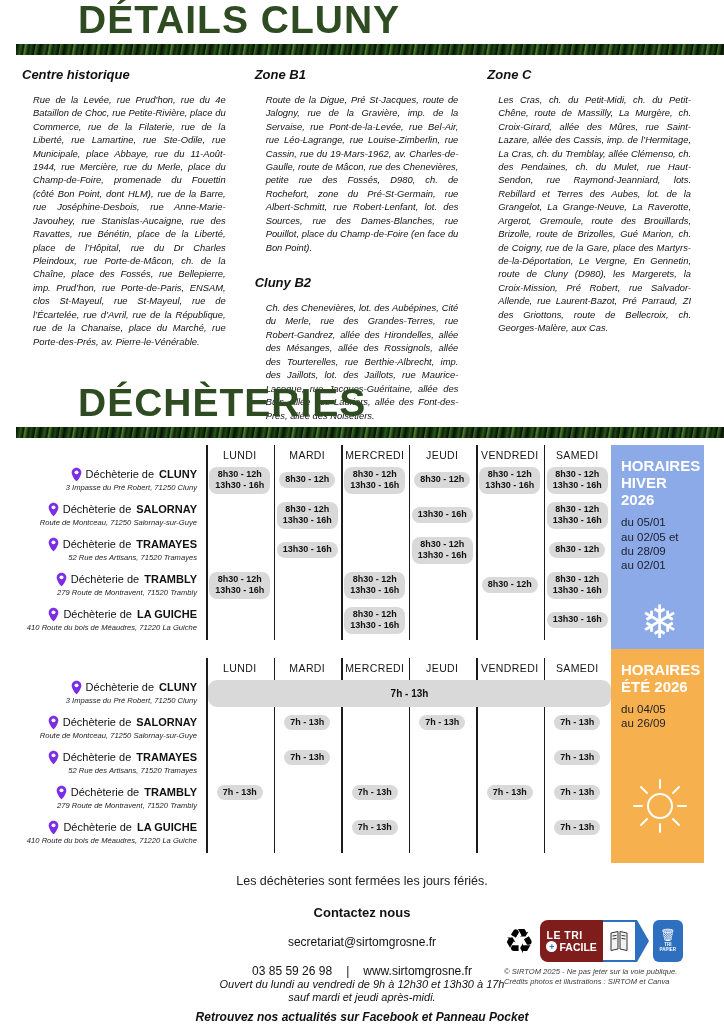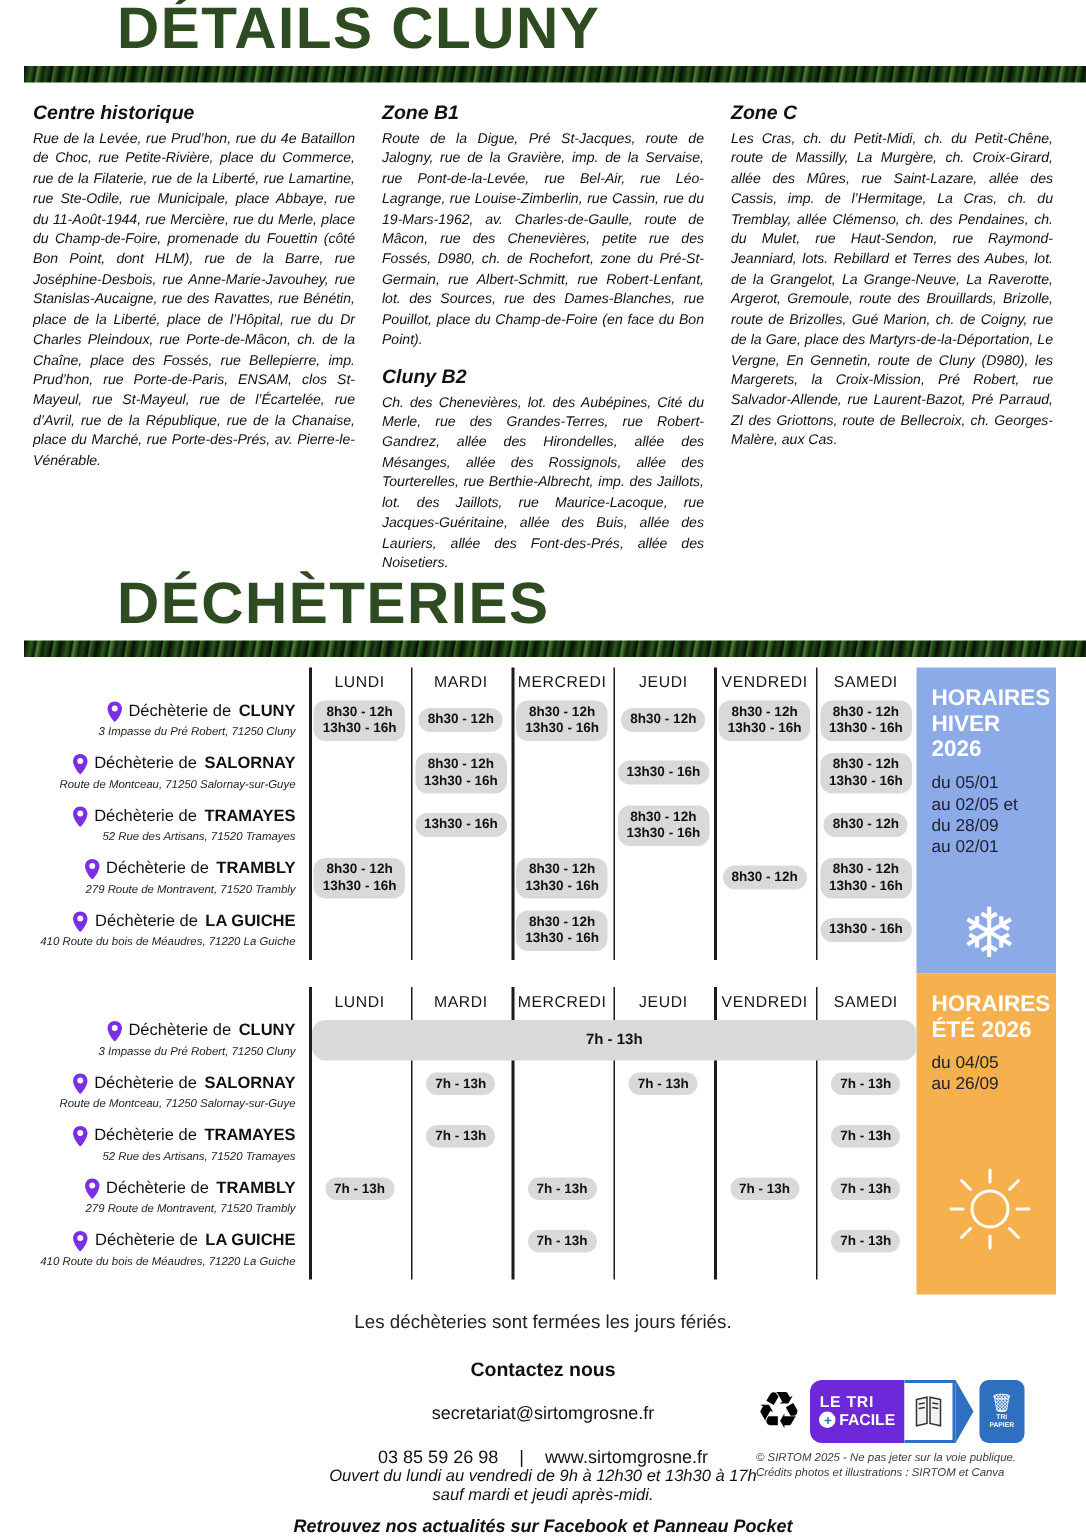--- a/index.html
+++ b/index.html
@@ -15,21 +15,21 @@
     background:
       repeating-linear-gradient(100deg,
         #060e04 0px,#17340f 3px,#2a5a1c 5px,#0a1706 8px,#4d8234 9.5px,
         #0d2008 13px,#1f4516 15.5px,#050d03 19px,#386b26 20px,#0b1905 24px);
   }
 
   
   .zones{display:grid;grid-template-columns:1fr 1fr 1fr;column-gap:18px;
          padding:12px 22px 0 22px;height:302px;}
   .zone-h{font-size:13px;font-weight:bold;font-style:italic;margin:0 0 3px 0;}
-  .zone-p{font-size:9.4px;font-style:italic;line-height:1.43;text-align:justify;margin:0;}
+  .zone-p{font-size:9.4px;font-style:italic;line-height:1.43;text-align:justify;margin:11px;}
   .zone-gap{height:10px;}
 
   
   .dech{position:relative;margin:5px 0 0 16px;height:422px;}
   .sched{position:relative;width:595px;}
   .sched .vline{position:absolute;top:2px;bottom:2px;width:1.5px;background:#1c1c1c;z-index:0;}
   .srow{position:relative;display:flex;z-index:1;}
   .srow.hdr{height:24px;align-items:center;}
   .srow.item{height:35px;align-items:flex-start;}
   .lbl{flex:0 0 190px;display:flex;flex-direction:column;align-items:flex-end;
@@ -70,21 +70,21 @@
   .contact-line{font-size:12px;margin-top:15px;}
   .phone-sep{margin:0 14px;}
   .addr-line{font-size:11px;margin-top:8px;}
   .hours{font-size:11px;font-style:italic;line-height:1.25;}
   .social-line{margin-top:5px;font-size:12px;font-weight:bold;font-style:italic;}
 
   .logos{position:absolute;right:16px;top:46px;width:204px;text-align:left;}
   .logo-row{display:flex;align-items:center;gap:6px;}
   .triman{font-family:"DejaVu Sans",sans-serif;font-size:34px;color:#000;line-height:1;}
   .badge{display:flex;align-items:stretch;height:42px;}
-  .badge-blue{background:#6d28d9;border-radius:8px 0 0 8px;color:#fff;display:flex;
+  .badge-blue{background:#7f1d1d;border-radius:8px 0 0 8px;color:#fff;display:flex;
       flex-direction:column;justify-content:center;padding:0 6px;}
   .badge-line1{font-size:10.5px;font-weight:bold;letter-spacing:.5px;}
   .badge-line2{font-size:10.5px;font-weight:bold;display:flex;align-items:center;gap:2px;}
   .plus-circle{display:inline-flex;width:11px;height:11px;border-radius:50%;background:#fff;
       color:#2E6FC0;font-size:9px;font-weight:bold;align-items:center;justify-content:center;}
   .badge-white{background:#fff;border:2px solid #2E6FC0;border-left:none;display:flex;
       align-items:center;justify-content:center;width:34px;box-sizing:border-box;}
   .badge-arrow{width:0;height:0;border-top:21px solid transparent;border-bottom:21px solid transparent;
       border-left:12px solid #2E6FC0;}
   .badge-paper{margin-left:4px;background:#2E6FC0;border-radius:6px;width:30px;display:flex;

